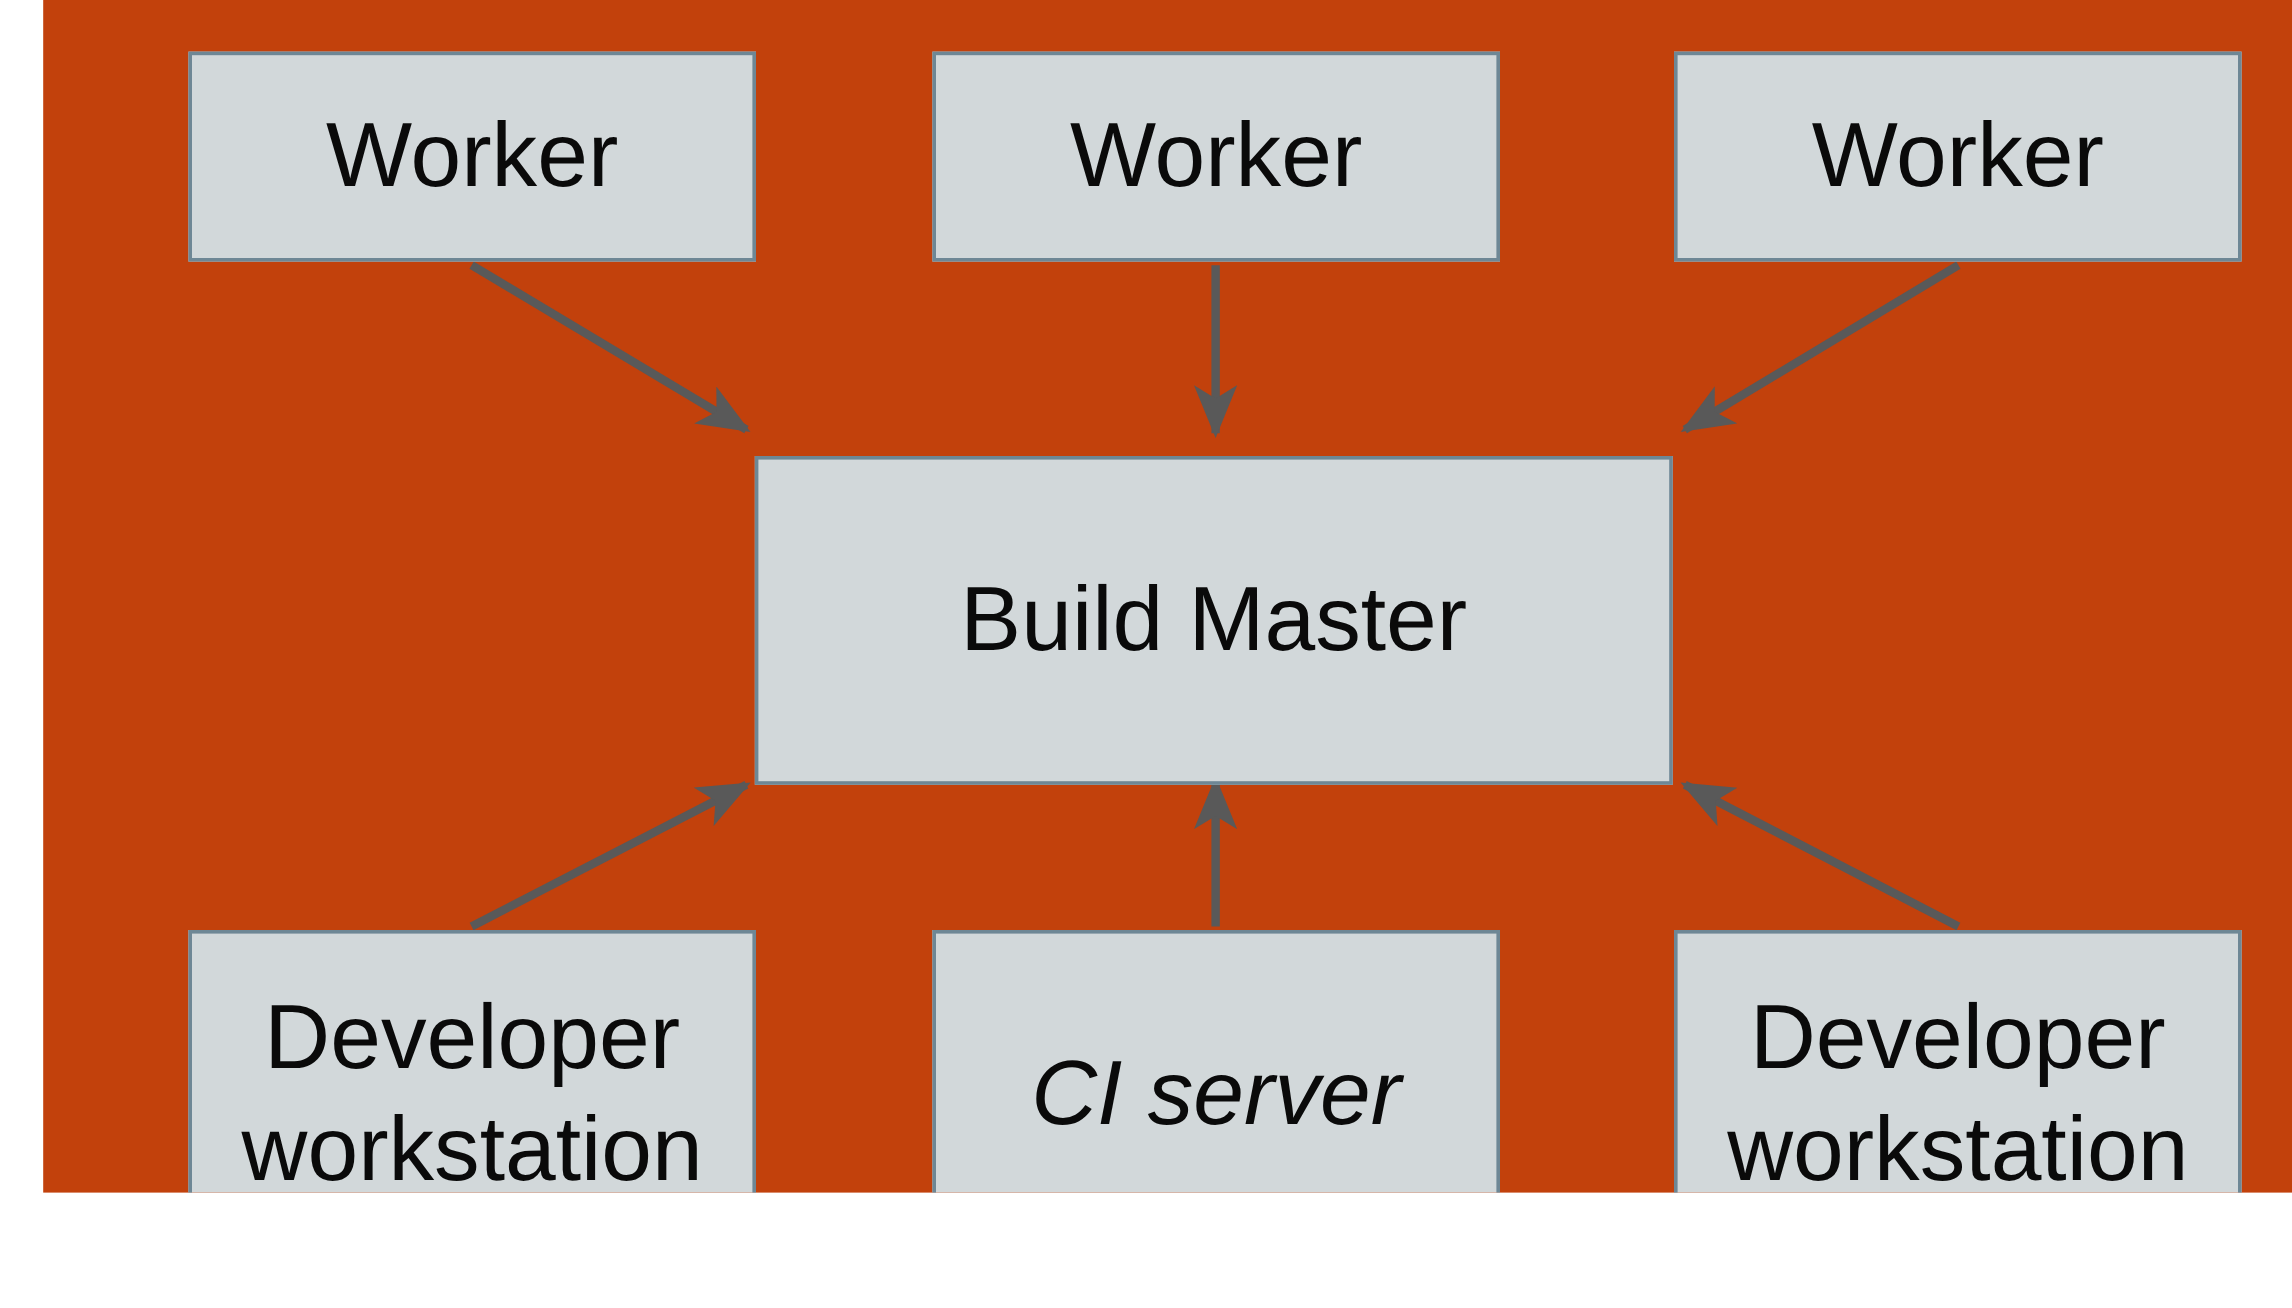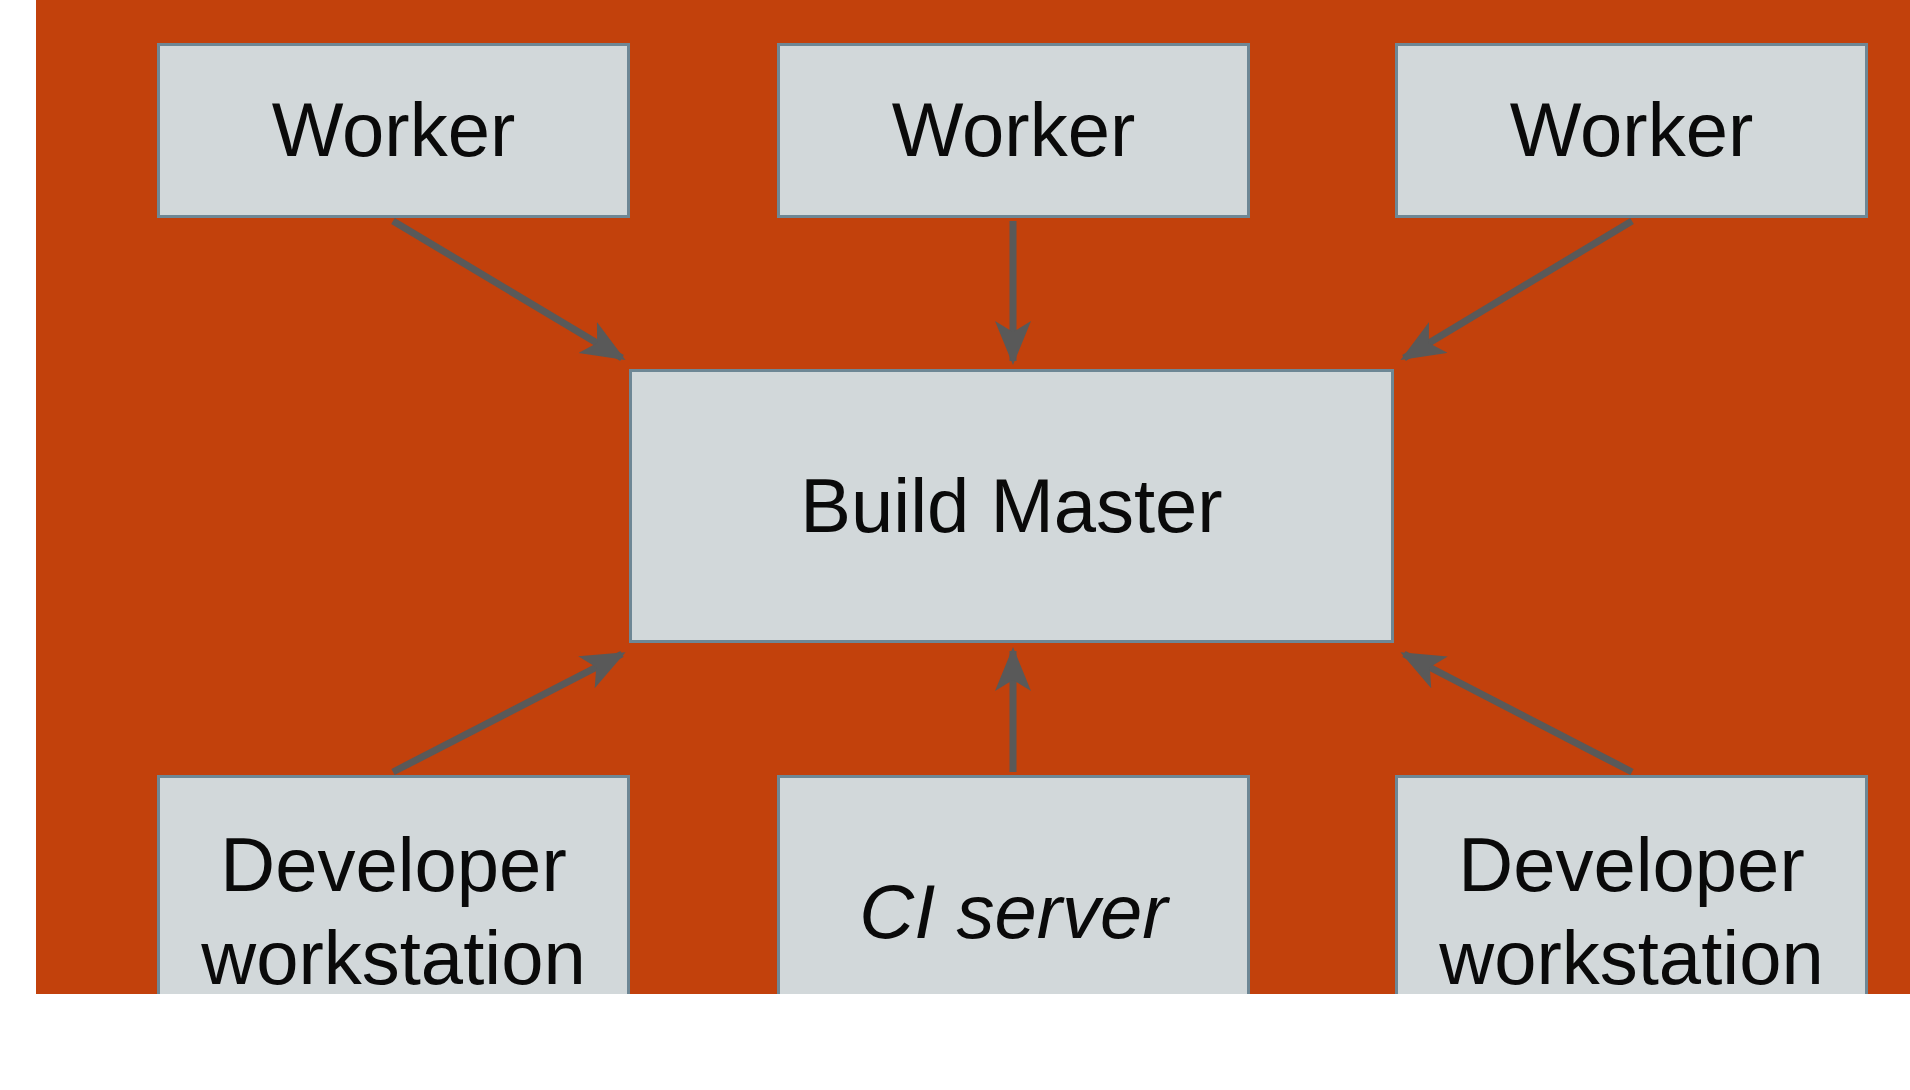--- a/index.html
+++ b/index.html
@@ -67,21 +67,21 @@
   </div>
 
   <div class="node" style="left: 741px; top: 43px; width: 473px; height: 175px; background: rgb(210, 216, 218); border-color: rgb(110, 135, 149);">
     <span class="label">Worker</span>
   </div>
 
   <div class="node" style="left: 1359px; top: 43px; width: 473px; height: 175px; background: rgb(210, 216, 218); border-color: rgb(110, 135, 149);">
     <span class="label">Worker</span>
   </div>
 
-  <div class="node" style="left: 593px; top: 369px; width: 765px; height: 274px; background: rgb(210, 216, 218); border-color: rgb(110, 135, 149);">
+  <div class="node" style="left: 593px; top: 380px; width: 765px; height: 274px; background: rgb(210, 216, 218); border-color: rgb(110, 135, 149);">
     <span class="label">Build Master</span>
   </div>
 
   <div class="node" style="left: 121px; top: 775px; width: 473px; height: 274px; background: rgb(210, 216, 218); border-color: rgb(110, 135, 149);">
     <span class="label">Developer workstation</span>
   </div>
 
   <div class="node" style="left: 741px; top: 775px; width: 473px; height: 274px; background: rgb(210, 216, 218); border-color: rgb(110, 135, 149); font-style: italic;">
     <span class="label">CI server</span>
   </div>

